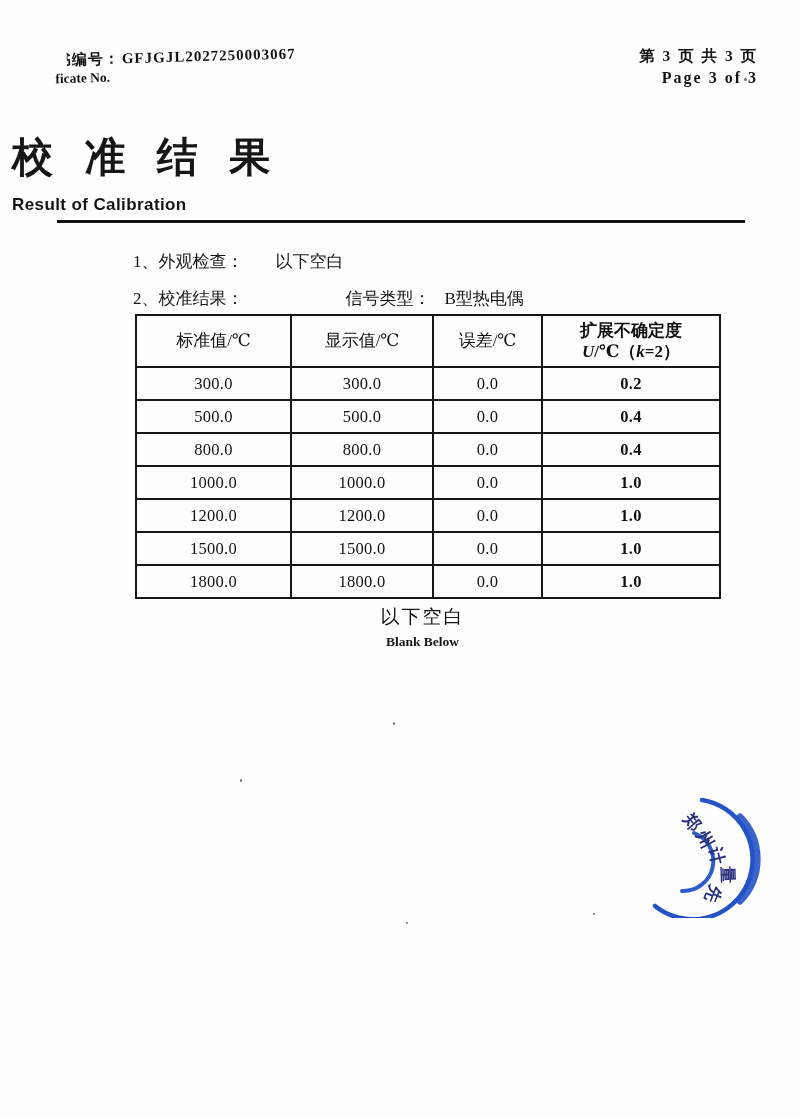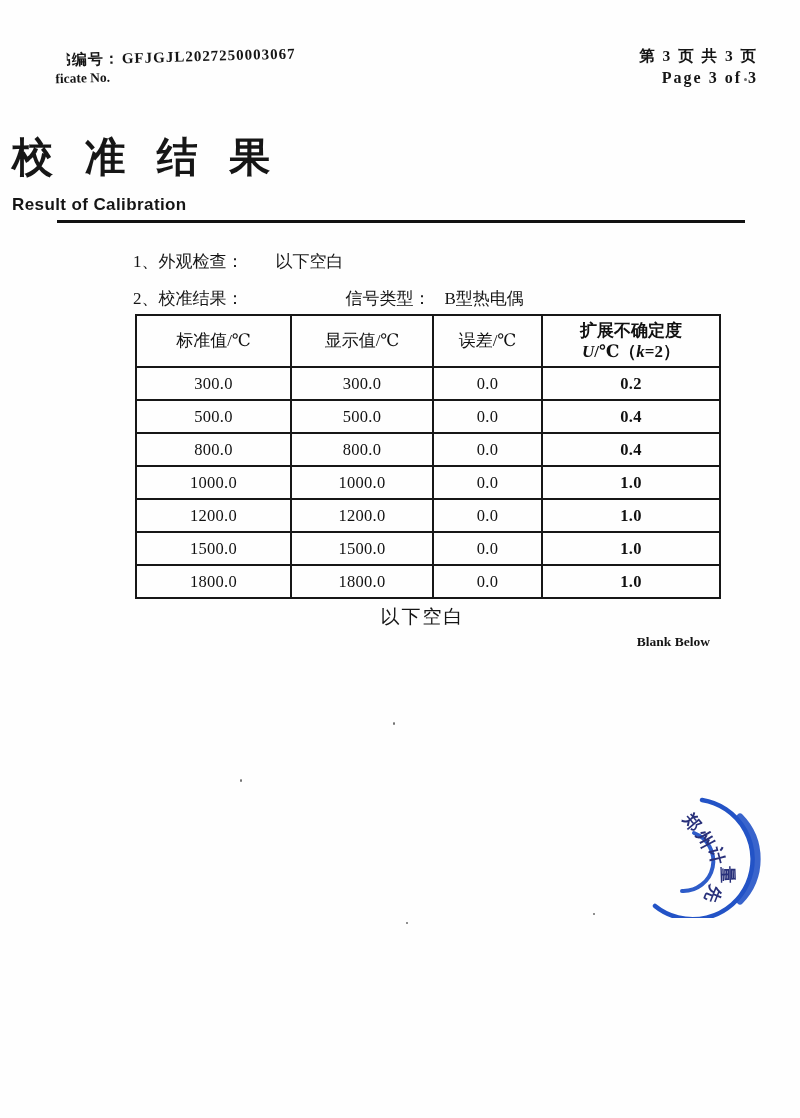--- a/index.html
+++ b/index.html
@@ -74,21 +74,21 @@
   .cal-table td { height:33px; font-size:16.5px; letter-spacing:0.3px; }
   .cal-table .c0 { width:155px; }
   .cal-table .c1 { width:142px;margin-left:12px; }
   .cal-table .c2 { width:109px; }
   .cal-table .c3 { width:178px;font-weight:bold; }
   .ital { font-style:italic; font-family:"Liberation Serif",serif; }
 
   
   .footer-note { position:absolute; left:135px; top:604px; width:575px; text-align:center; }
   .note-cn { font-size:19px; letter-spacing:2px;font-family:Liberation Mono, monospace; }
-  .note-en { font-size:13.5px; font-weight:700; margin-top:4px;text-align:right; }
+  .note-en { font-size:13.5px; font-weight:700; margin-top:4px; }
 
   
   .stamp { position:absolute; left:638px; top:778px; width:145px; height:140px; }
 
   
   .speck { position:absolute; background:#3a3a3a; border-radius:50%; opacity:.75; }
 </style>
 </head>
 <body>
 

